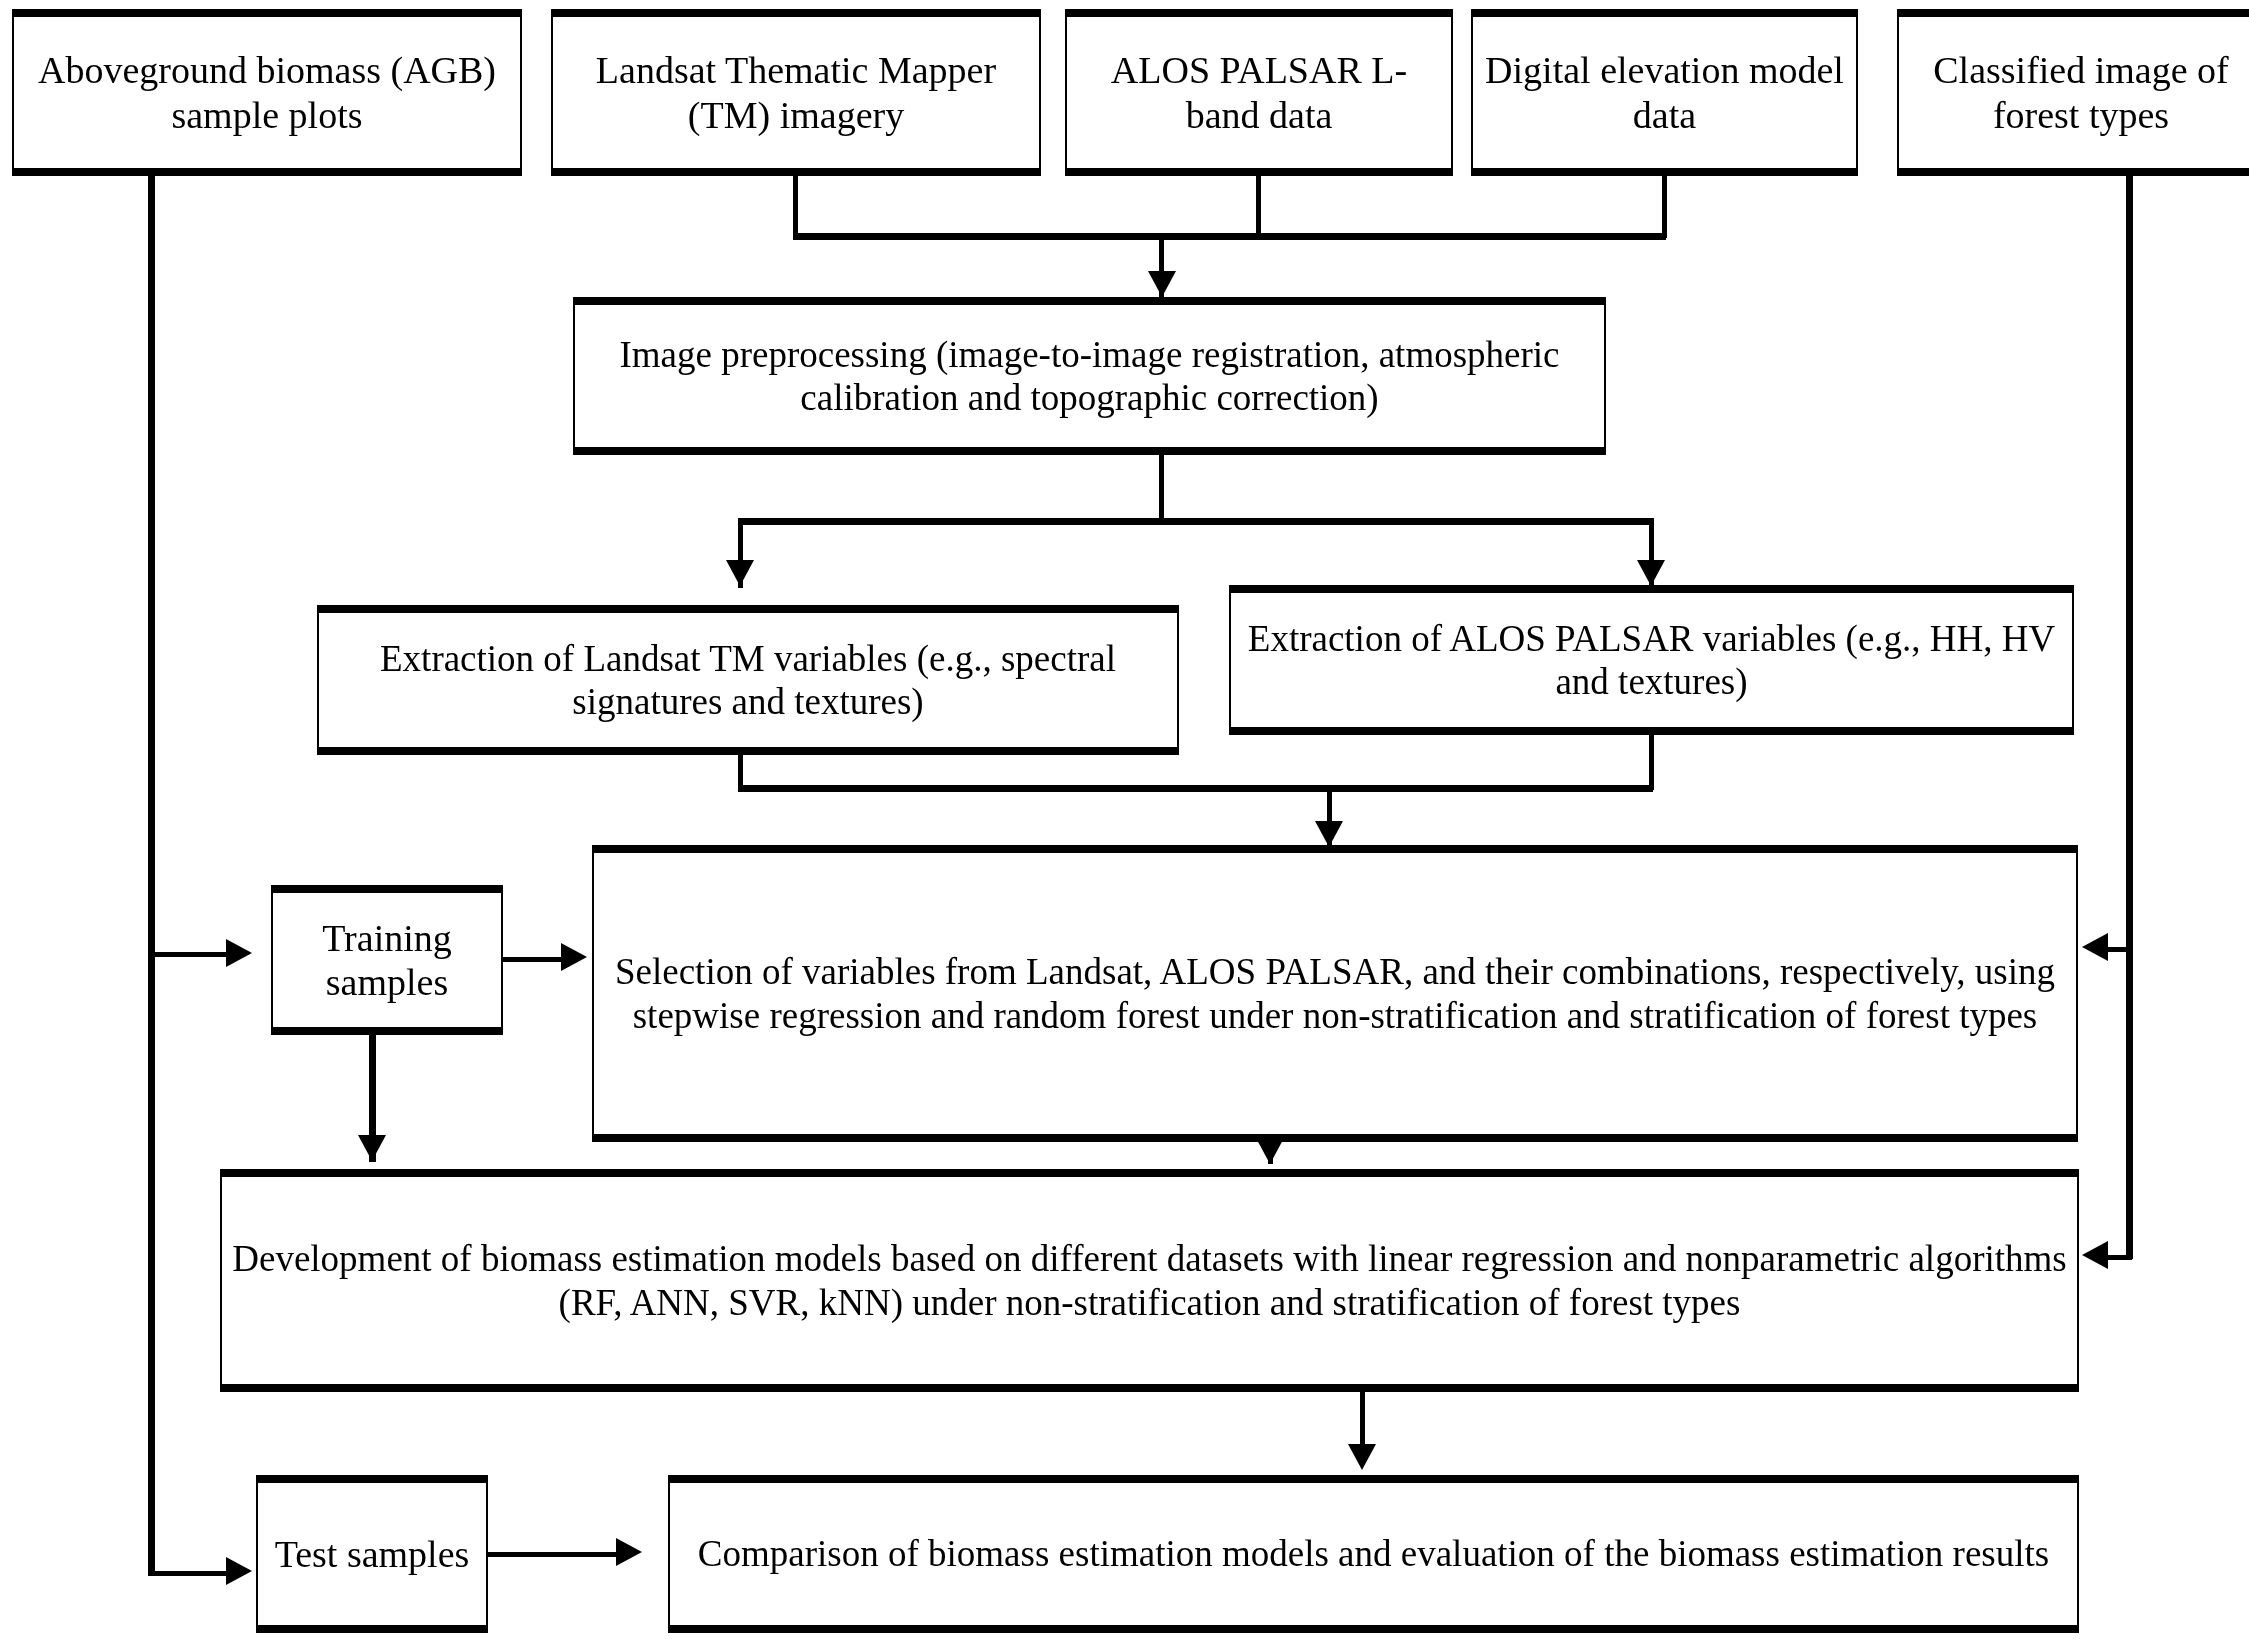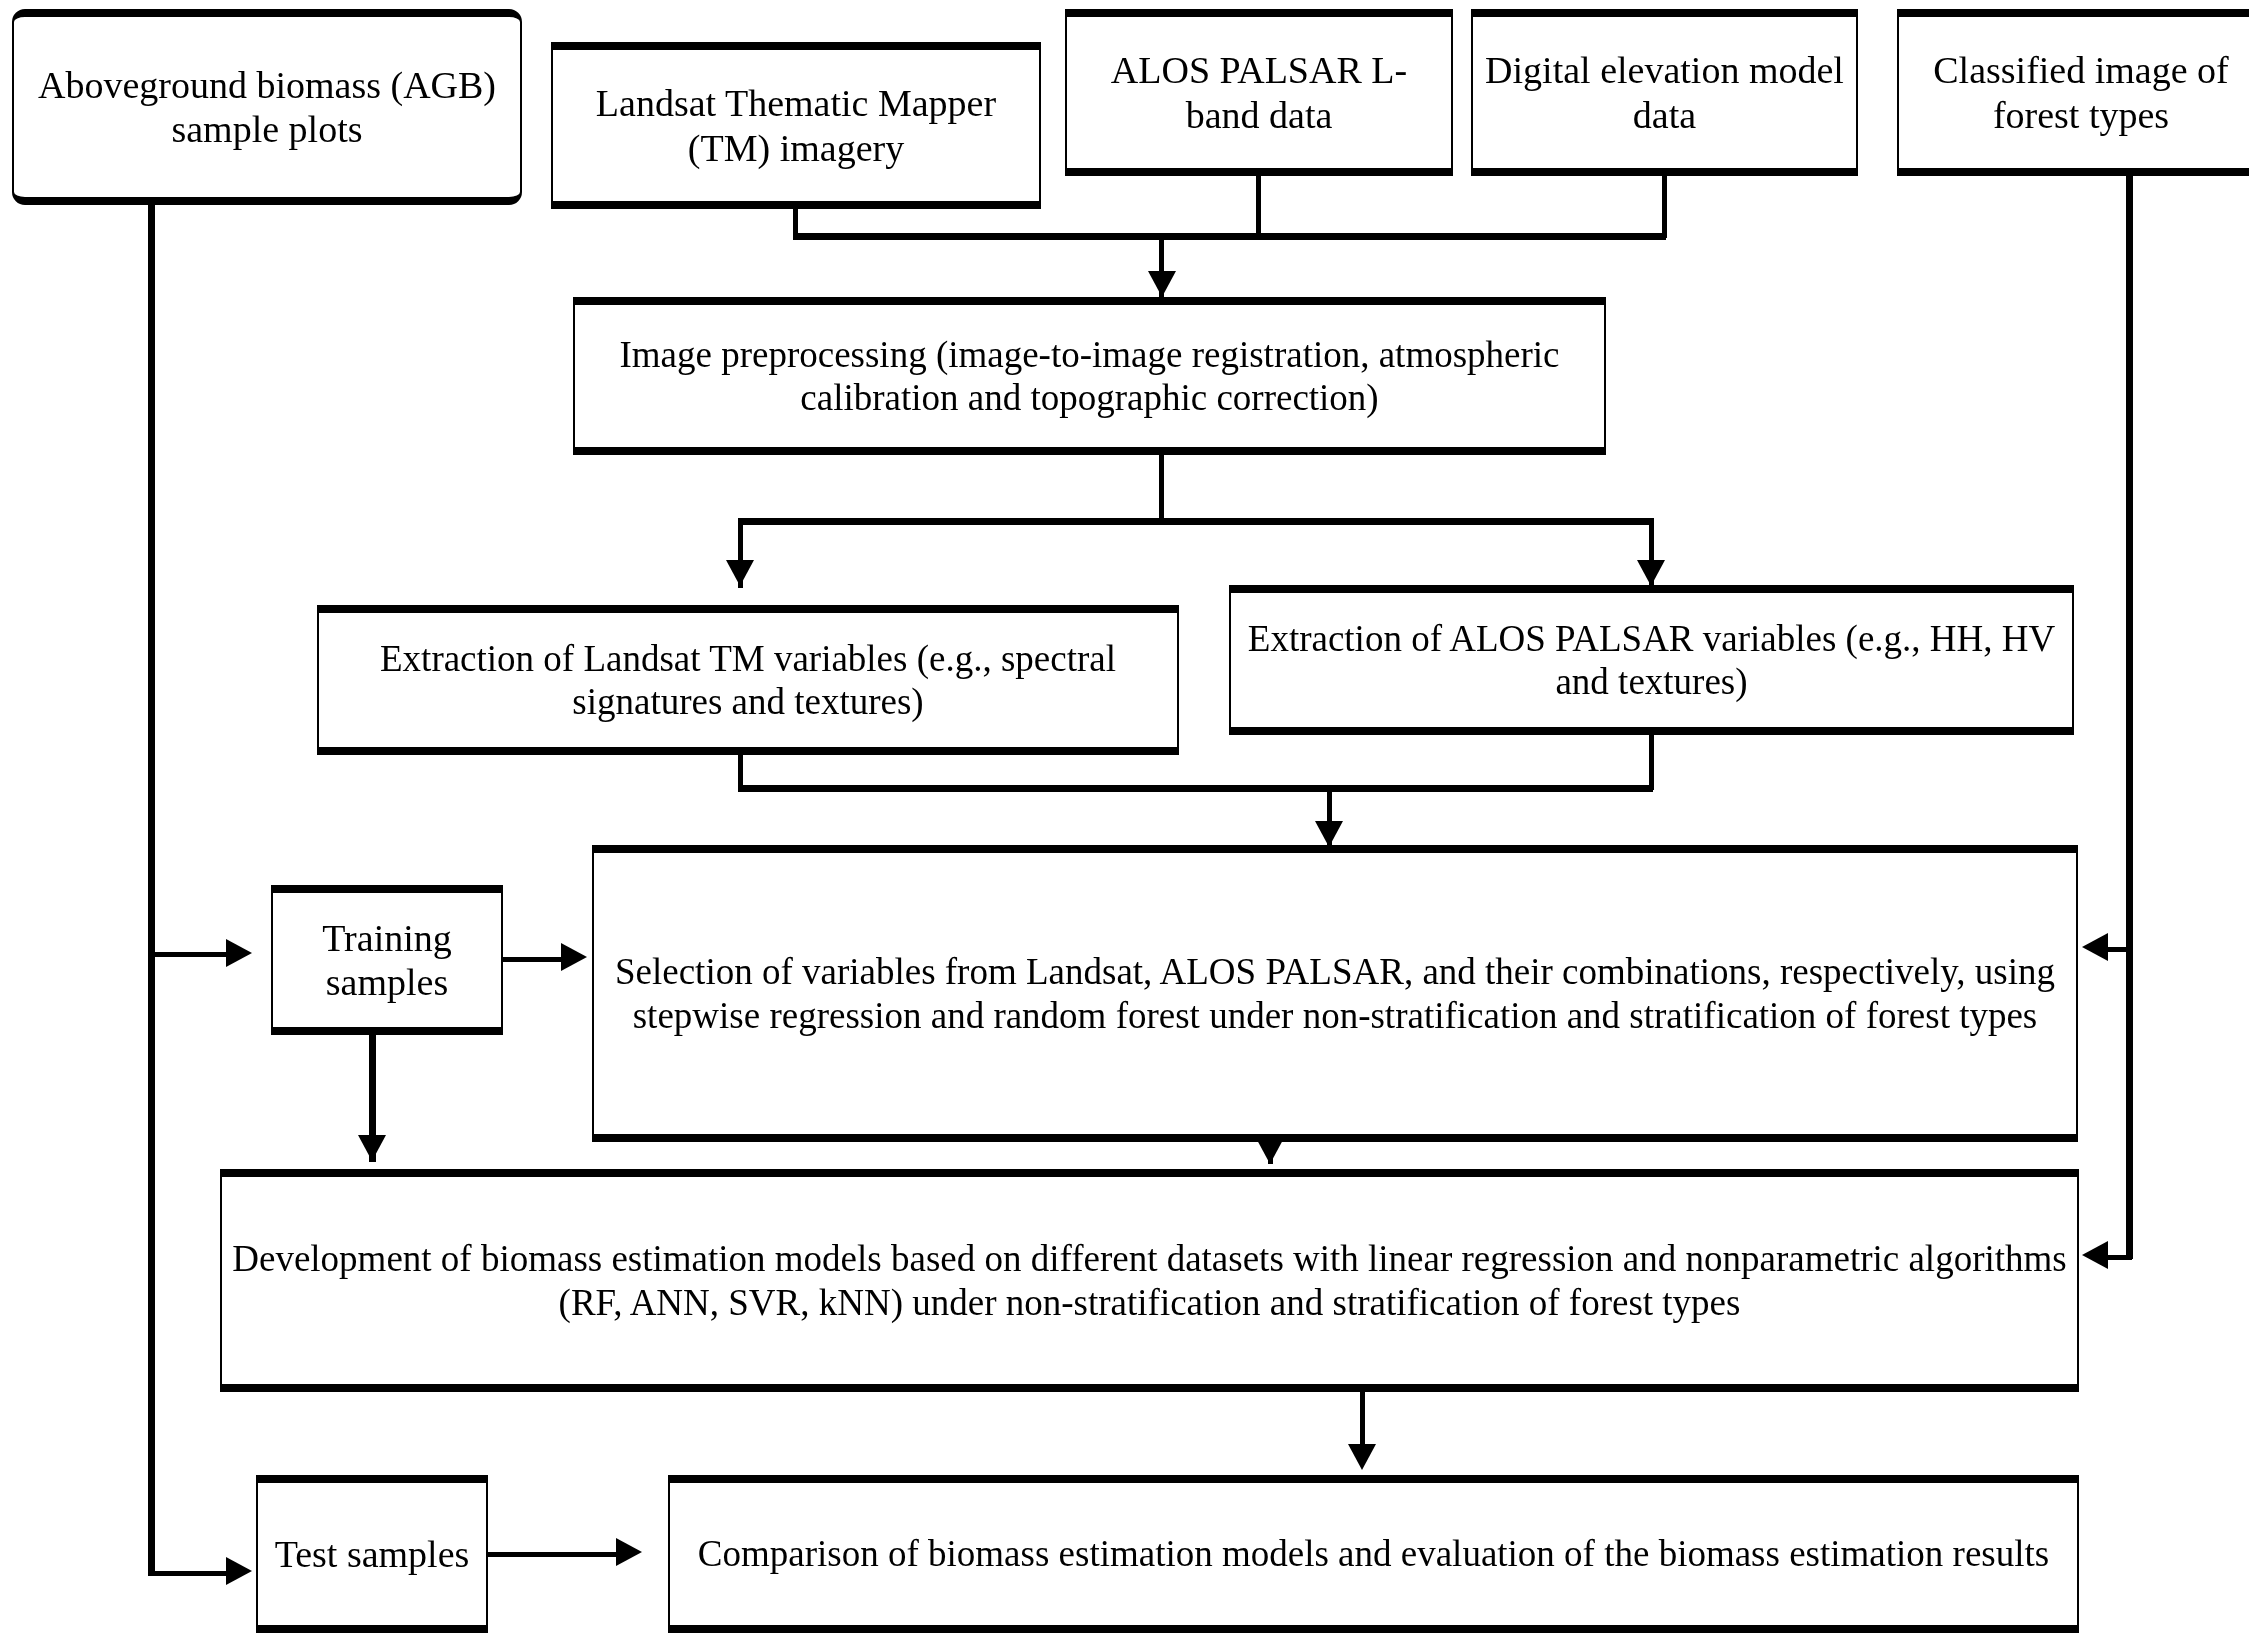--- a/index.html
+++ b/index.html
@@ -55,25 +55,25 @@
     border-top:14.5px solid transparent;
     border-bottom:14.5px solid transparent;
     border-right:26px solid #000000;
   }
 </style>
 </head>
 <body>
 
 <div id="stage">
 
-  <div class="node f-big" style="left:12px;  top:9.2px;  width:510px;  height:196px;border-radius:13px;">
+  <div class="node f-big" style="left:12px;  top:9.2px;  width:510px;  height:167px;">
     <span>Aboveground biomass (AGB) sample plots</span>
   </div>
 
-  <div class="node f-big" style="left:551px; top:9.2px;  width:490px;  height:167px;margin-top:33px;">
+  <div class="node f-big" style="left:551px; top:9.2px;  width:490px;  height:167px;">
     <span>Landsat Thematic Mapper (TM) imagery</span>
   </div>
 
   <div class="node f-big" style="left:1065px;top:9.2px;  width:388px;  height:167px;">
     <span>ALOS PALSAR L- band data</span>
   </div>
 
   <div class="node f-big" style="left:1471px;top:9.2px;  width:387px;  height:167px;">
     <span>Digital elevation model data</span>
   </div>

